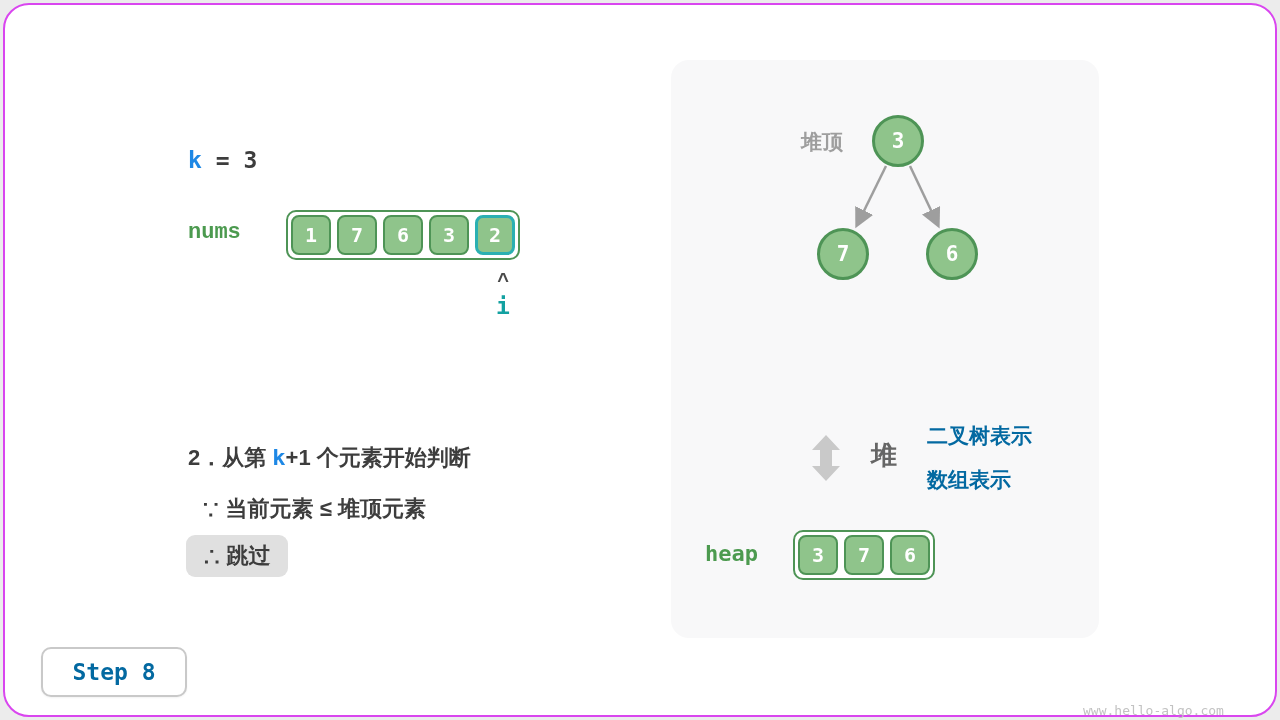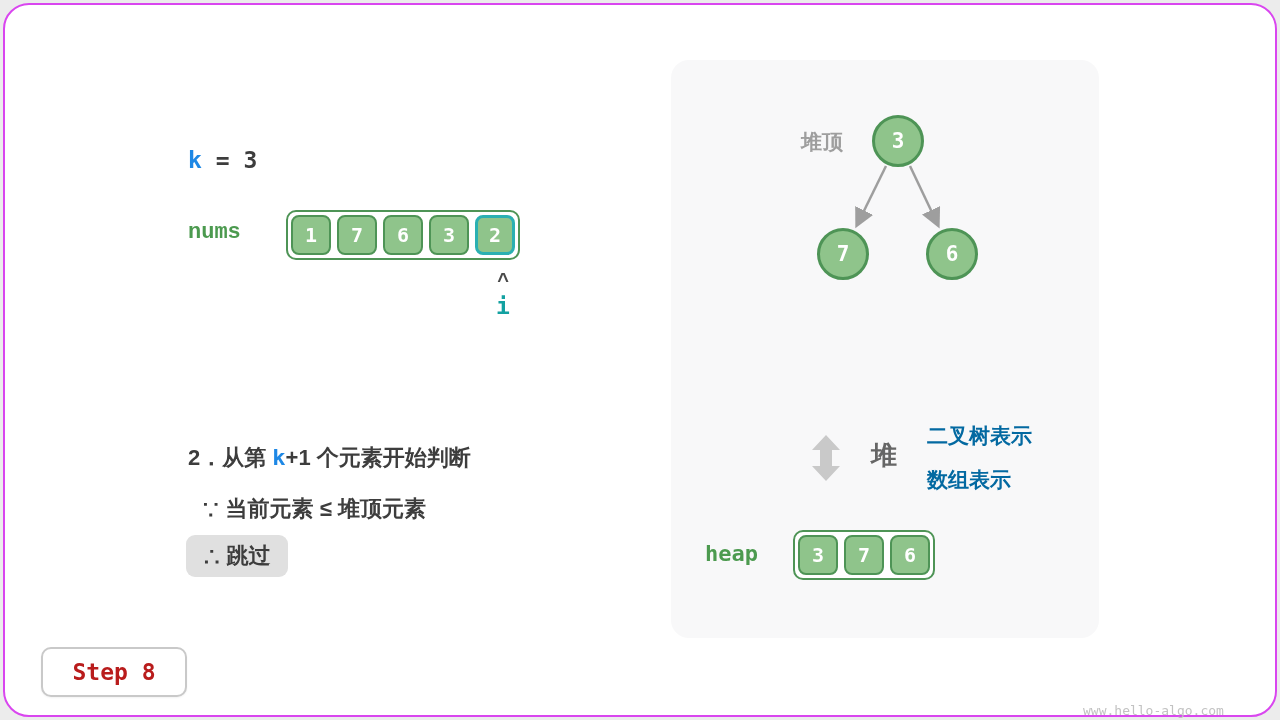--- a/index.html
+++ b/index.html
@@ -111,21 +111,21 @@
   }
 
   
   .step-badge {
     position: absolute; left: 36px; top: 642px;
     width: 146px; height: 50px;
     background: #ffffff;
     border: 2px solid #c9c9c9;
     border-radius: 10px;
     display: flex; align-items: center; justify-content: center;
-    font-size: 23px; font-weight: 700; color: #b91c1c;
+    font-size: 23px; font-weight: 700; color: #0369a1;
     box-shadow: 0 1px 2px rgba(0,0,0,0.05);
   }
   .watermark {
     position: absolute; left: 1078px; top: 698px;
     font-size: 13px; color: #c2c2c2;
   }
 </style>
 </head>
 <body>
 

